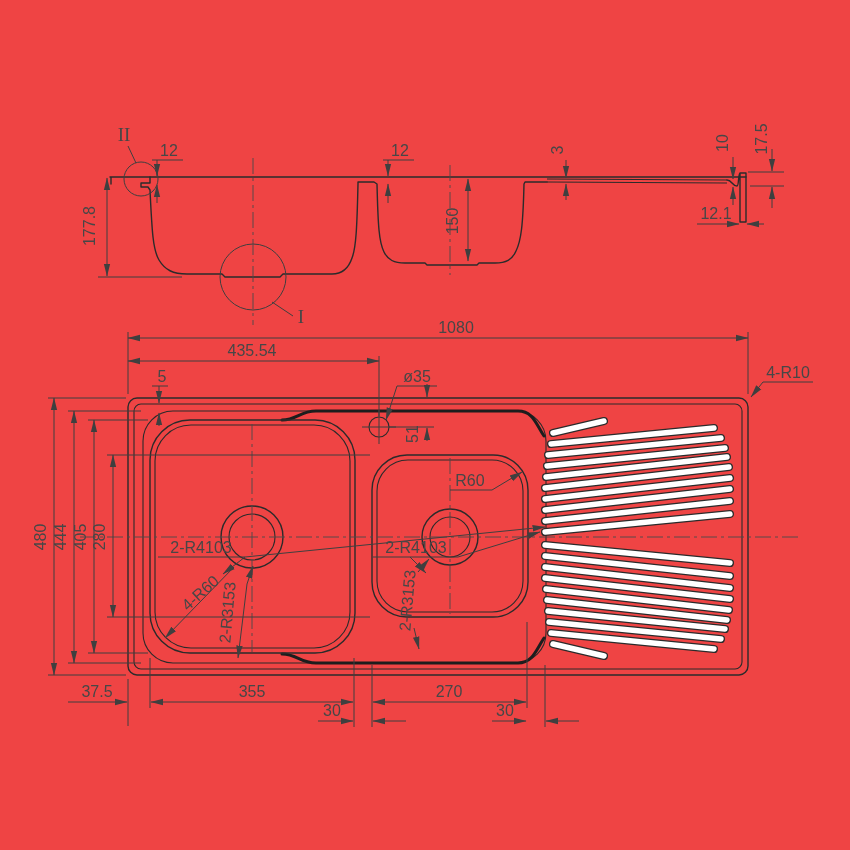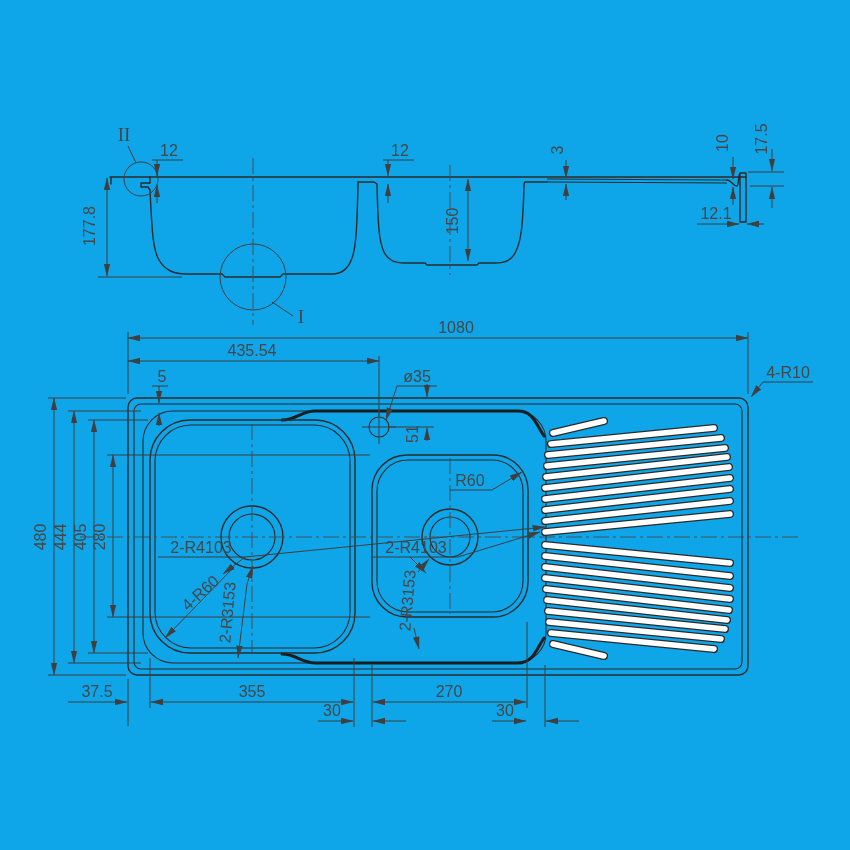--- a/index.html
+++ b/index.html
@@ -1,16 +1,16 @@
 <!DOCTYPE html>
 <html><head>
 <meta charset="utf-8">
 <style>
   html,body{margin:0;padding:0;background:#ffffff;}
-  #stage{position:relative;width:850px;height:850px;background:#0ea5e9;overflow:hidden;}
+  #stage{position:relative;width:850px;height:850px;background:#ef4444;overflow:hidden;}
   svg{display:block;}
   .ln{fill:none;stroke:#2b2b2b;stroke-width:1.4;stroke-linecap:round;stroke-linejoin:round;}
   .ln2{fill:none;stroke:#2b2b2b;stroke-width:1.1;}
   .thk{fill:none;stroke:#1d1d1d;stroke-width:3;stroke-linecap:round;}
   .dim{fill:none;stroke:#3f3f3f;stroke-width:1;}
   .cl{fill:none;stroke:#4a4a4a;stroke-width:0.9;stroke-dasharray:16 4 3 4;}
   .txt{fill:#474747;font-family:"Liberation Sans",sans-serif;font-size:16px;}
   .txt-rm{fill:#474747;font-family:"Liberation Serif",serif;font-size:19px;}
   .mid{text-anchor:middle;}
 </style>

